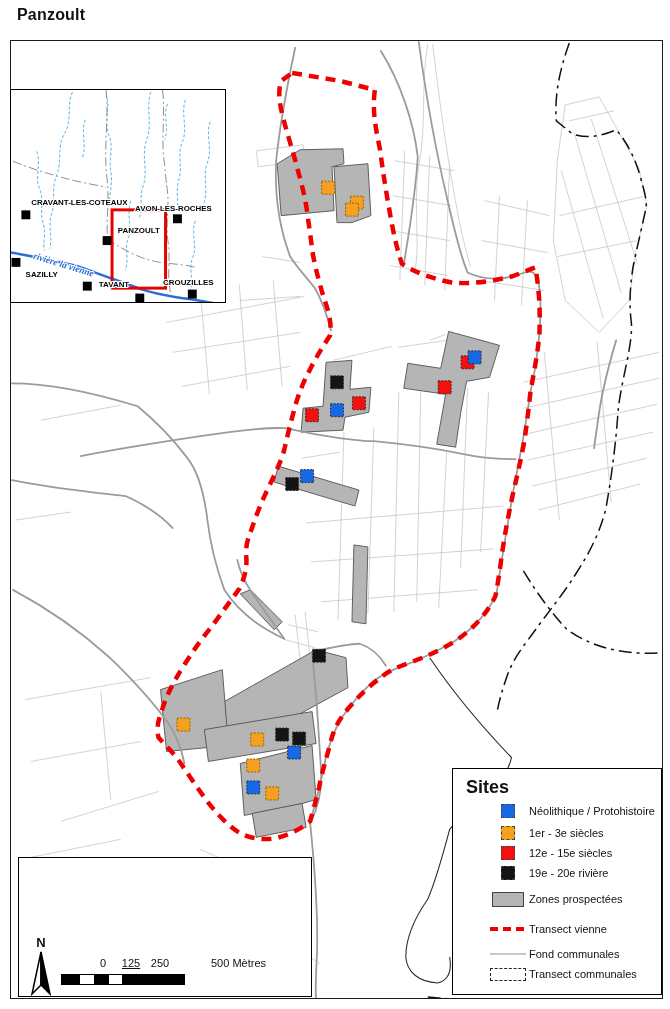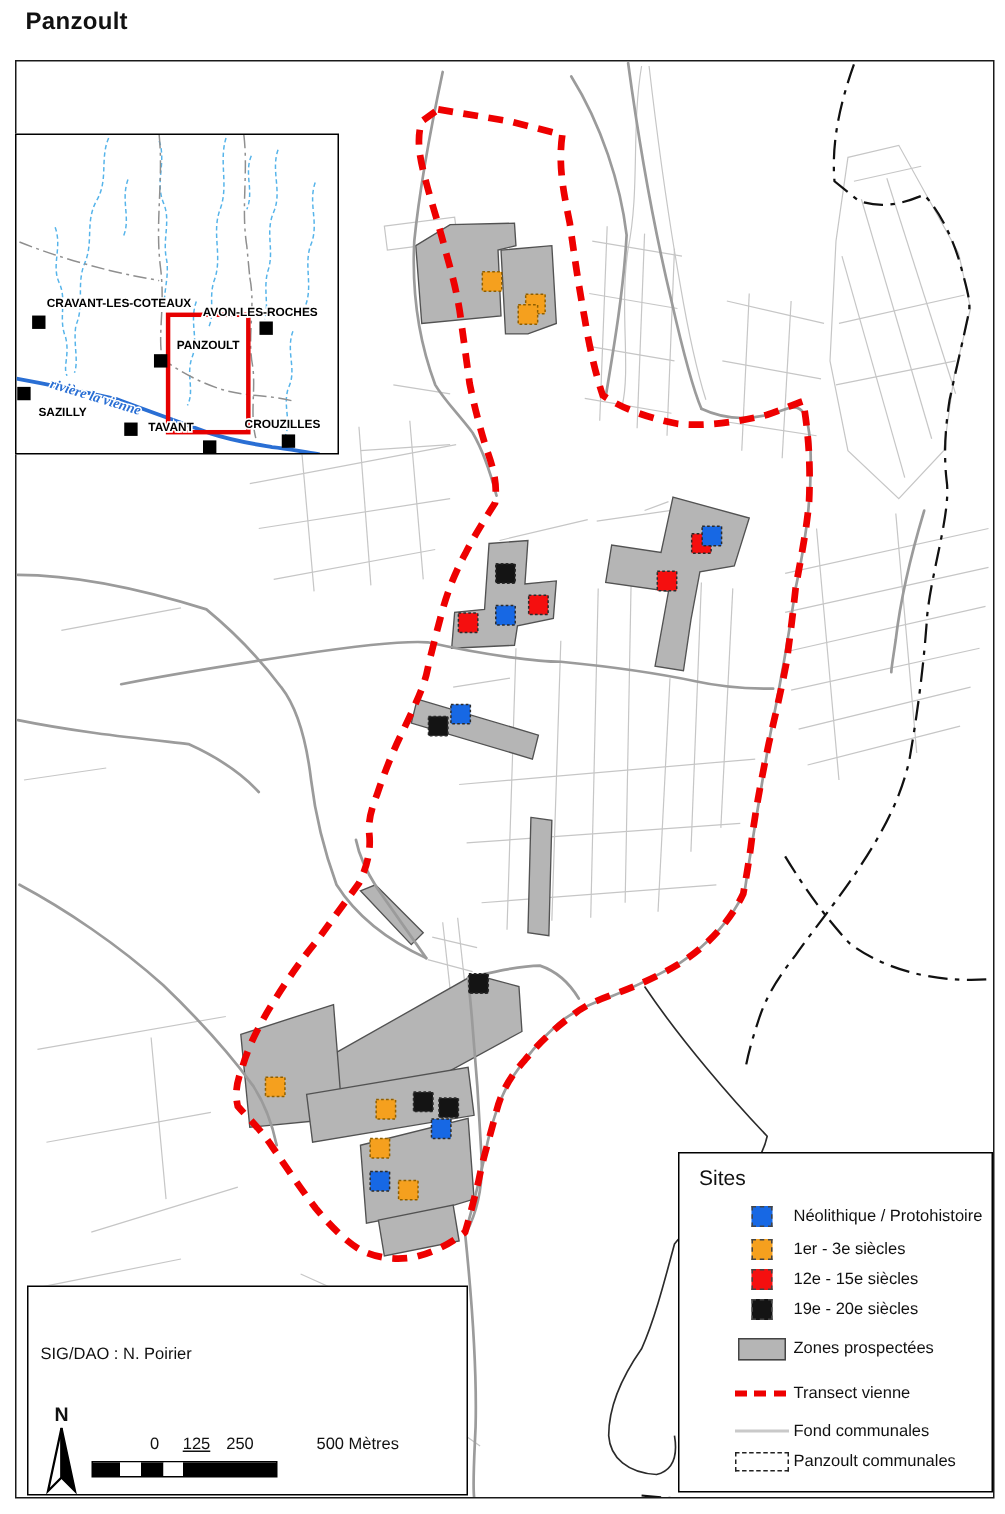--- a/index.html
+++ b/index.html
@@ -35,21 +35,21 @@
   #north{position:absolute;left:8px;top:78px;width:28px;text-align:center;}
   #north .nl{font-weight:bold;font-size:13px;line-height:13px;}
   #scalebar{position:absolute;left:42px;top:97px;width:240px;height:36px;}
   #sb-labels{position:absolute;left:0;top:0;width:100%;height:14px;font-size:11px;}
   #sb-labels span{position:absolute;transform:translateX(-50%);white-space:nowrap;}
   #sb-labels span.noc{transform:none;}
   #sb-bar{position:absolute;left:0;top:19px;height:9px;border:1px solid #000;display:flex;}
   #sb-bar div{height:100%;}
   
   #legend{left:452px;top:768px;width:210px;height:227px;border:1.3px solid #000;box-sizing:border-box;background:#fff;z-index:3;}
-  #legend-title{position:absolute;left:13px;top:8px;font-size:14px;font-weight:normal;}
+  #legend-title{position:absolute;left:13px;top:8px;font-size:18px;font-weight:bold;}
   .lrow{position:absolute;left:16px;width:100%;height:18px;}
   .lrow .swc{position:absolute;left:20px;width:38px;height:18px;display:flex;align-items:center;justify-content:center;}
   .lrow .lab{position:absolute;left:60px;top:50%;transform:translateY(-50%);font-size:11px;white-space:nowrap;}
   .sw-square{width:14px;height:14px;box-sizing:border-box;border:1.2px dashed #444;}
   .sw-zone{width:32px;height:15px;background:#b5b5b5;border:1px solid #444;box-sizing:border-box;}
   .sw-transect{width:36px;height:4.5px;background:repeating-linear-gradient(90deg,#ee0000 0 8px,transparent 8px 13px);}
   .sw-line{width:36px;height:2px;background:#c9c9c9;}
   .sw-dashdot{width:36px;height:13px;box-sizing:border-box;border:1.4px dashed #222;background:#fff;}
 </style>
 </head>
@@ -231,21 +231,20 @@
         <rect x="178.5" y="201.5" width="9" height="9" class="town-sq"></rect>
         <text x="179" y="197" class="town-lb">CROUZILLES</text>
         <rect x="125.5" y="205.5" width="9" height="9" class="town-sq"></rect>
       </g>
     <text id="i-river-label" x="22" y="170" transform="rotate(17 22 170)">rivière la vienne</text>
   </svg>
 </div>
 
 <div class="abs" id="sources">
   <div class="txt">
-    <div>SIG/DAO : N. Poirier</div>
     
   </div>
   <div id="north">
     <div class="nl">N</div>
     <svg width="22" height="46" viewBox="0 0 22 46" style="margin-top:1px;">
       <polygon points="11,2 2,44 11,35" fill="#fff" stroke="#000" stroke-width="1.5"></polygon>
       <polygon points="11,2 20,44 11,35" fill="#000" stroke="#000" stroke-width="1.5"></polygon>
     </svg>
   </div>
   <div id="scalebar">
@@ -283,21 +282,21 @@
       <div class="lrow" style="top: 75px;">
         <div class="swc">
           <div class="sw-square" style="background: rgb(245, 15, 15);"></div>
         </div>
         <span class="lab">12e - 15e siècles</span>
       </div>
       <div class="lrow" style="top: 95px;">
         <div class="swc">
           <div class="sw-square" style="background: rgb(20, 20, 20);"></div>
         </div>
-        <span class="lab">19e - 20e siècles</span>
+        <span class="lab">19e - 20e rivière</span>
       </div>
       <div class="lrow" style="top: 121px;">
         <div class="swc">
           <div class="sw-zone"></div>
         </div>
         <span class="lab">Zones prospectées</span>
       </div>
       <div class="lrow" style="top: 151px;">
         <div class="swc">
           <div class="sw-transect"></div>
@@ -307,16 +306,16 @@
       <div class="lrow" style="top: 176px;">
         <div class="swc">
           <div class="sw-line"></div>
         </div>
         <span class="lab">Fond communales</span>
       </div>
       <div class="lrow" style="top: 196px;">
         <div class="swc">
           <div class="sw-dashdot"></div>
         </div>
-        <span class="lab">Panzoult communales</span>
+        <span class="lab">Transect communales</span>
       </div>
     </div>
 </div>
 
 </body></html>

